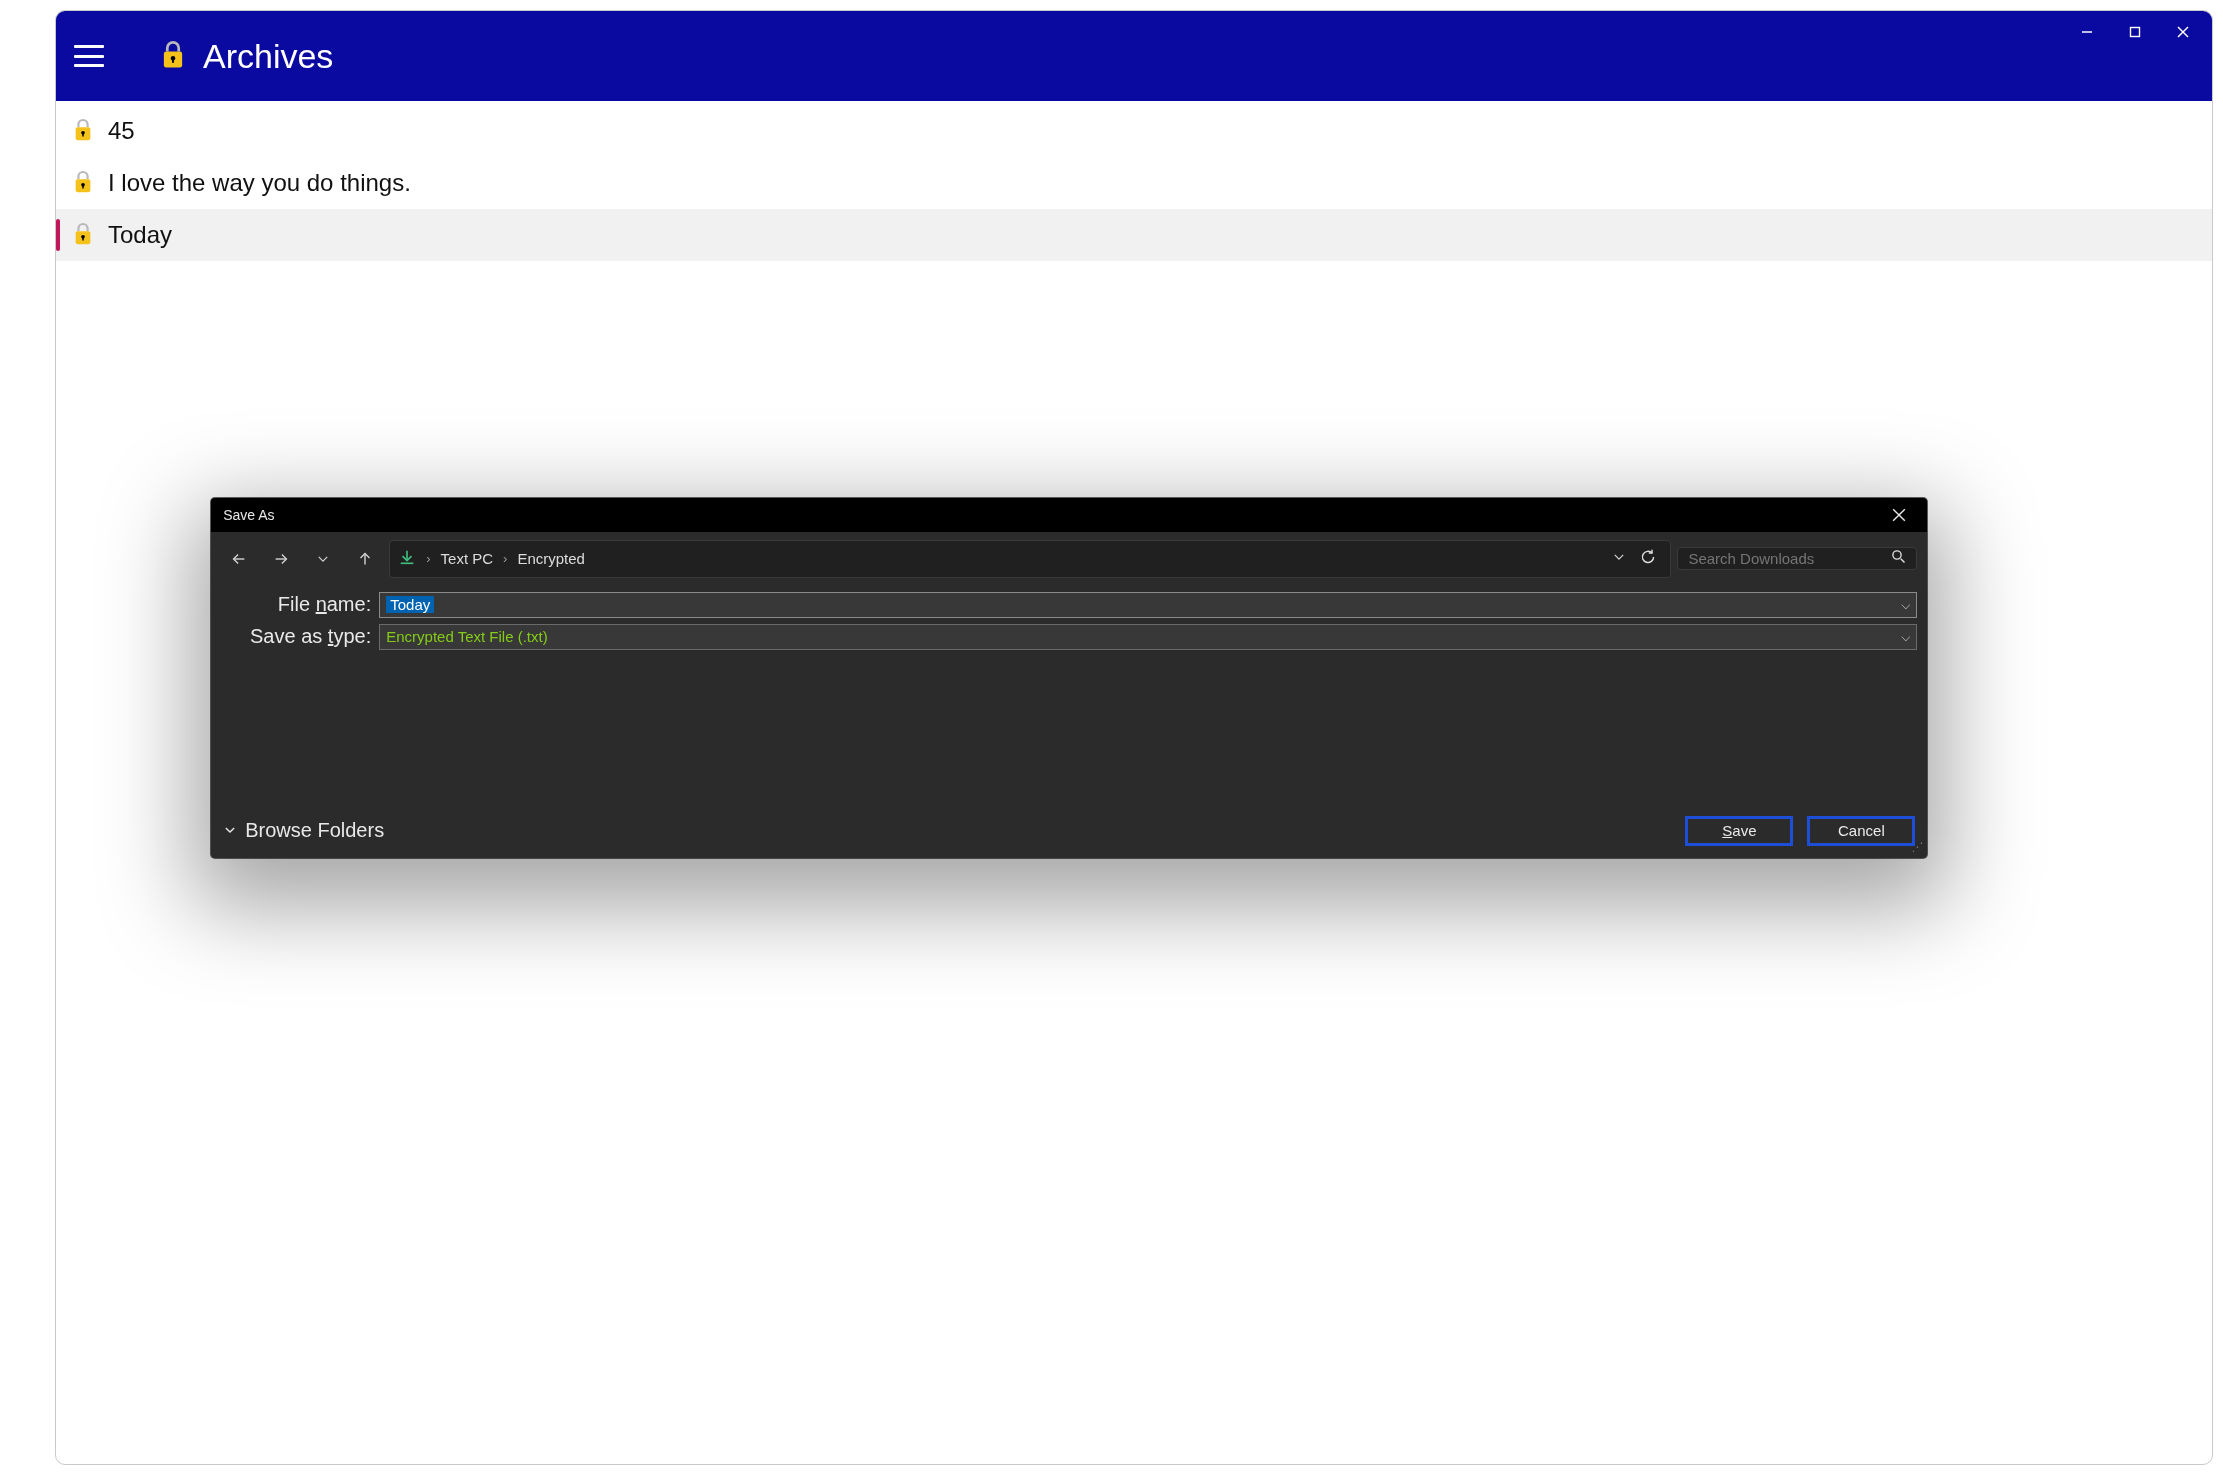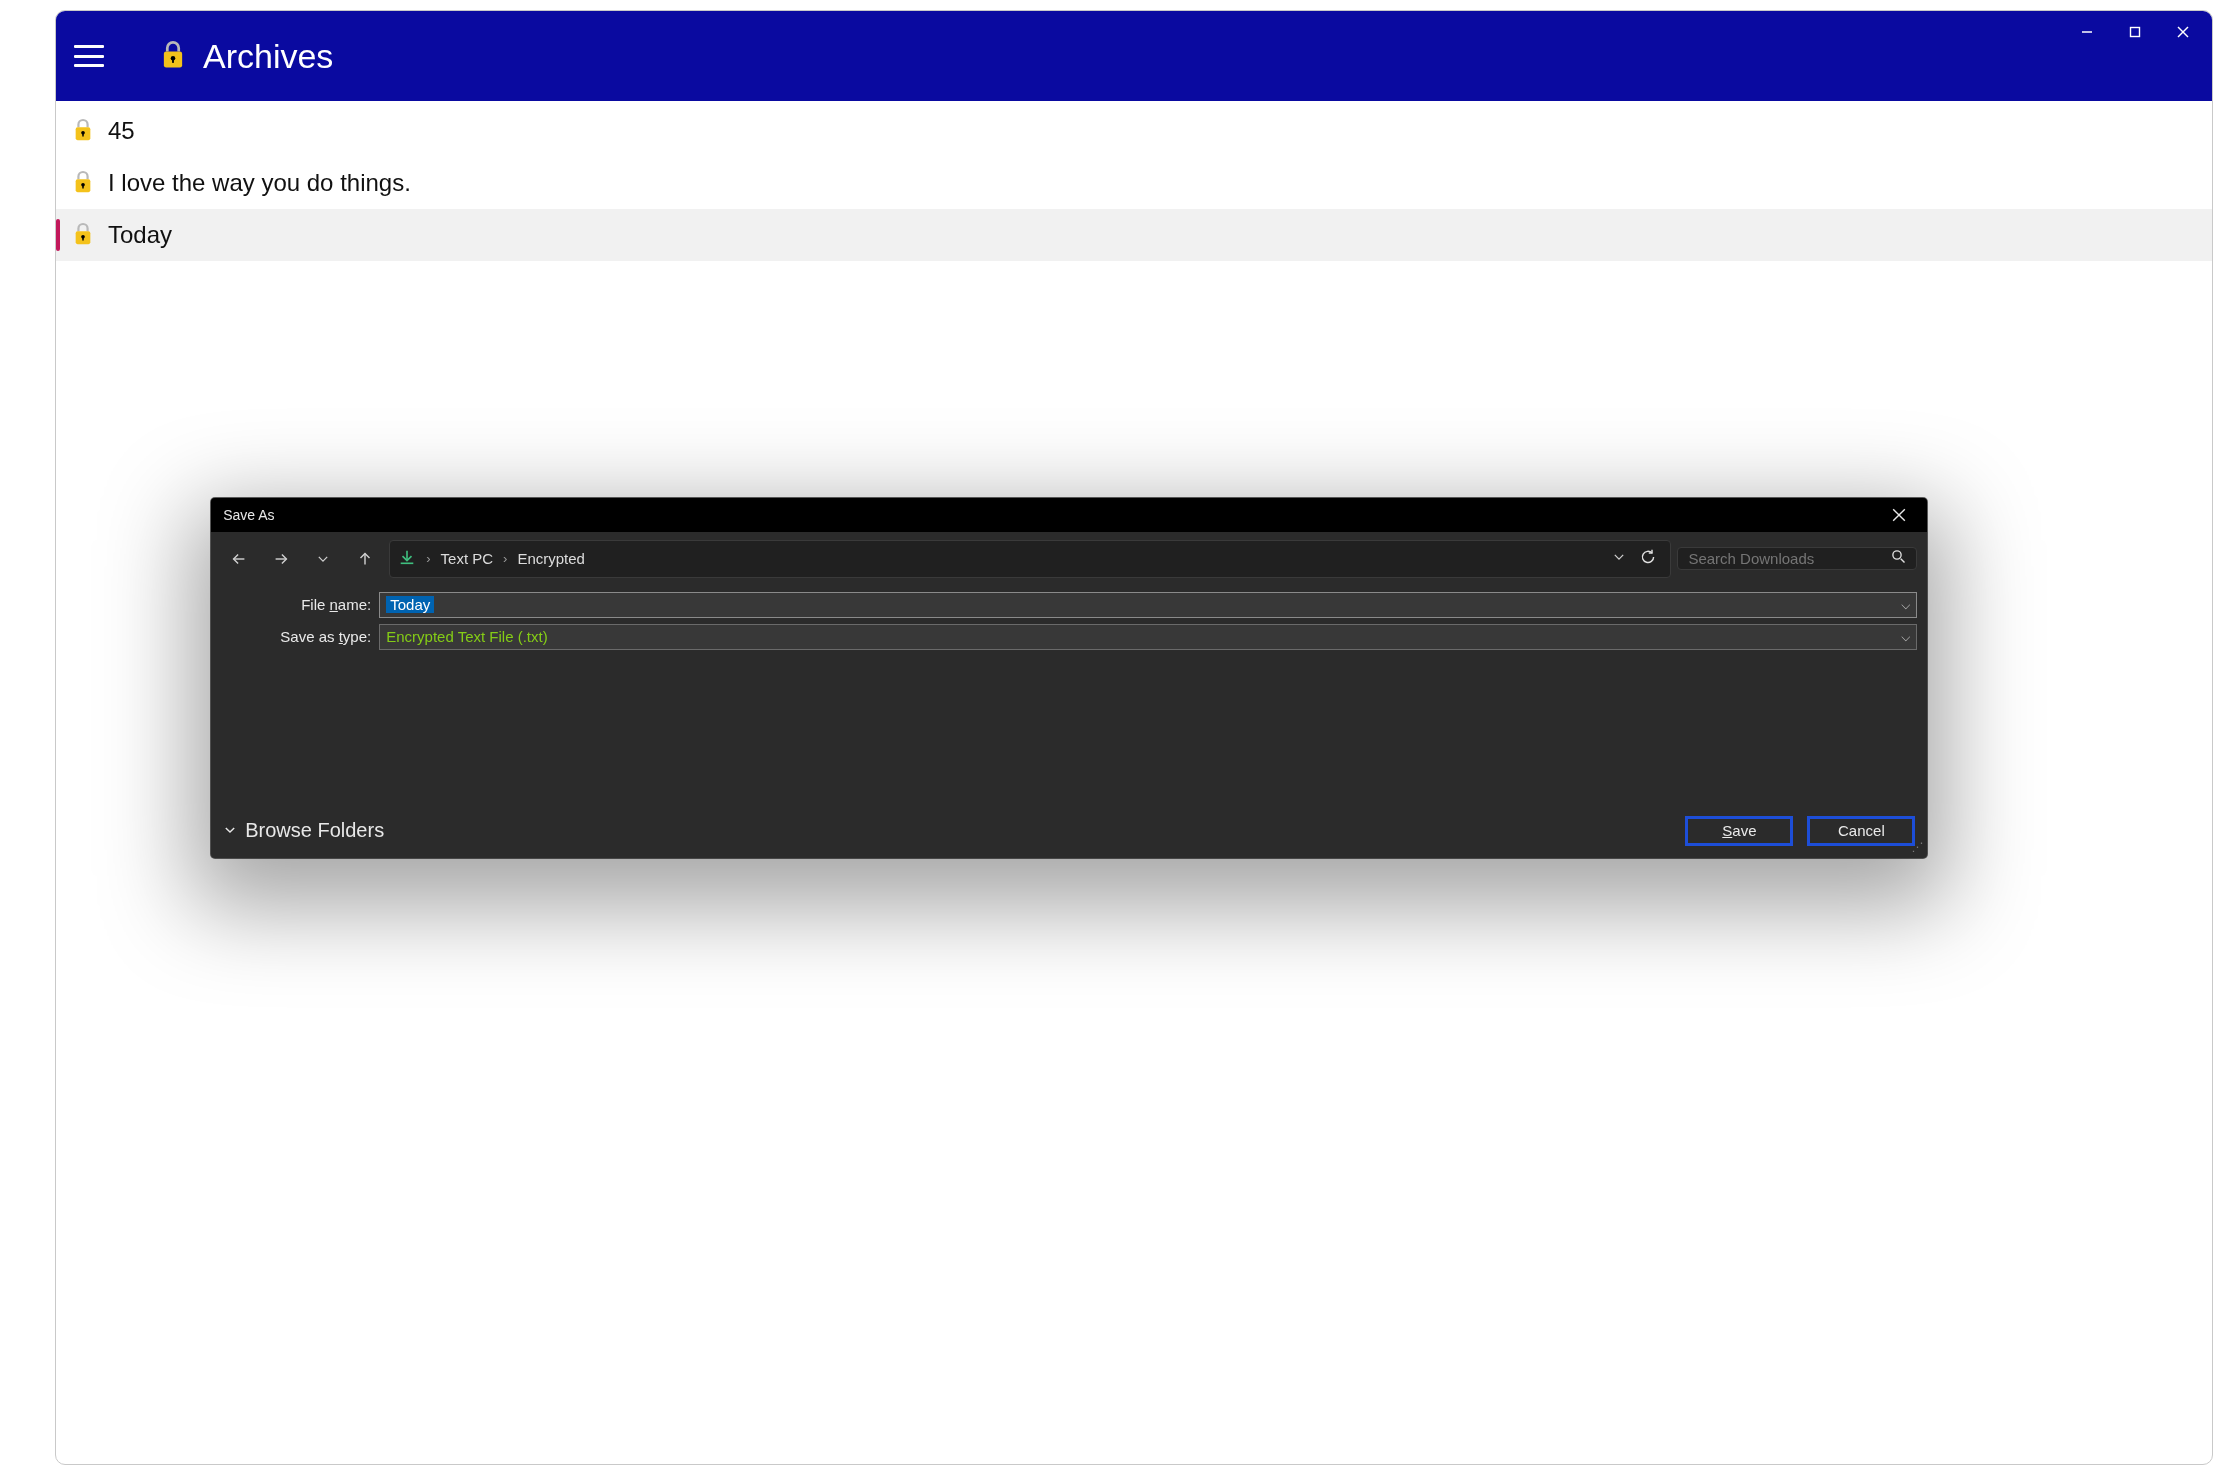--- a/index.html
+++ b/index.html
@@ -122,21 +122,21 @@
       flex:1; background:transparent; border:0; outline:0; color:#e8e8e8; font-size:15px;
     }
 
     .saveas-form {
       padding: 6px 10px 4px 10px;
     }
     .form-row {
       display:flex; align-items:center; gap:8px; margin-bottom:6px;
     }
     .form-label {
-      width:150px; text-align:right; font-size:15px; color:#e9e9e9;
+      width:150px; text-align:right; font-size:20px; color:#e9e9e9;
     }
     .form-field {
       flex:1; height:26px;
       background:#383838;
       border:1px solid #6a6a6a;
       display:flex; align-items:center; justify-content:space-between;
       padding:0 6px;
     }
     .form-field.filename { border-color:#8a8a8a; }
     .filename-value {

